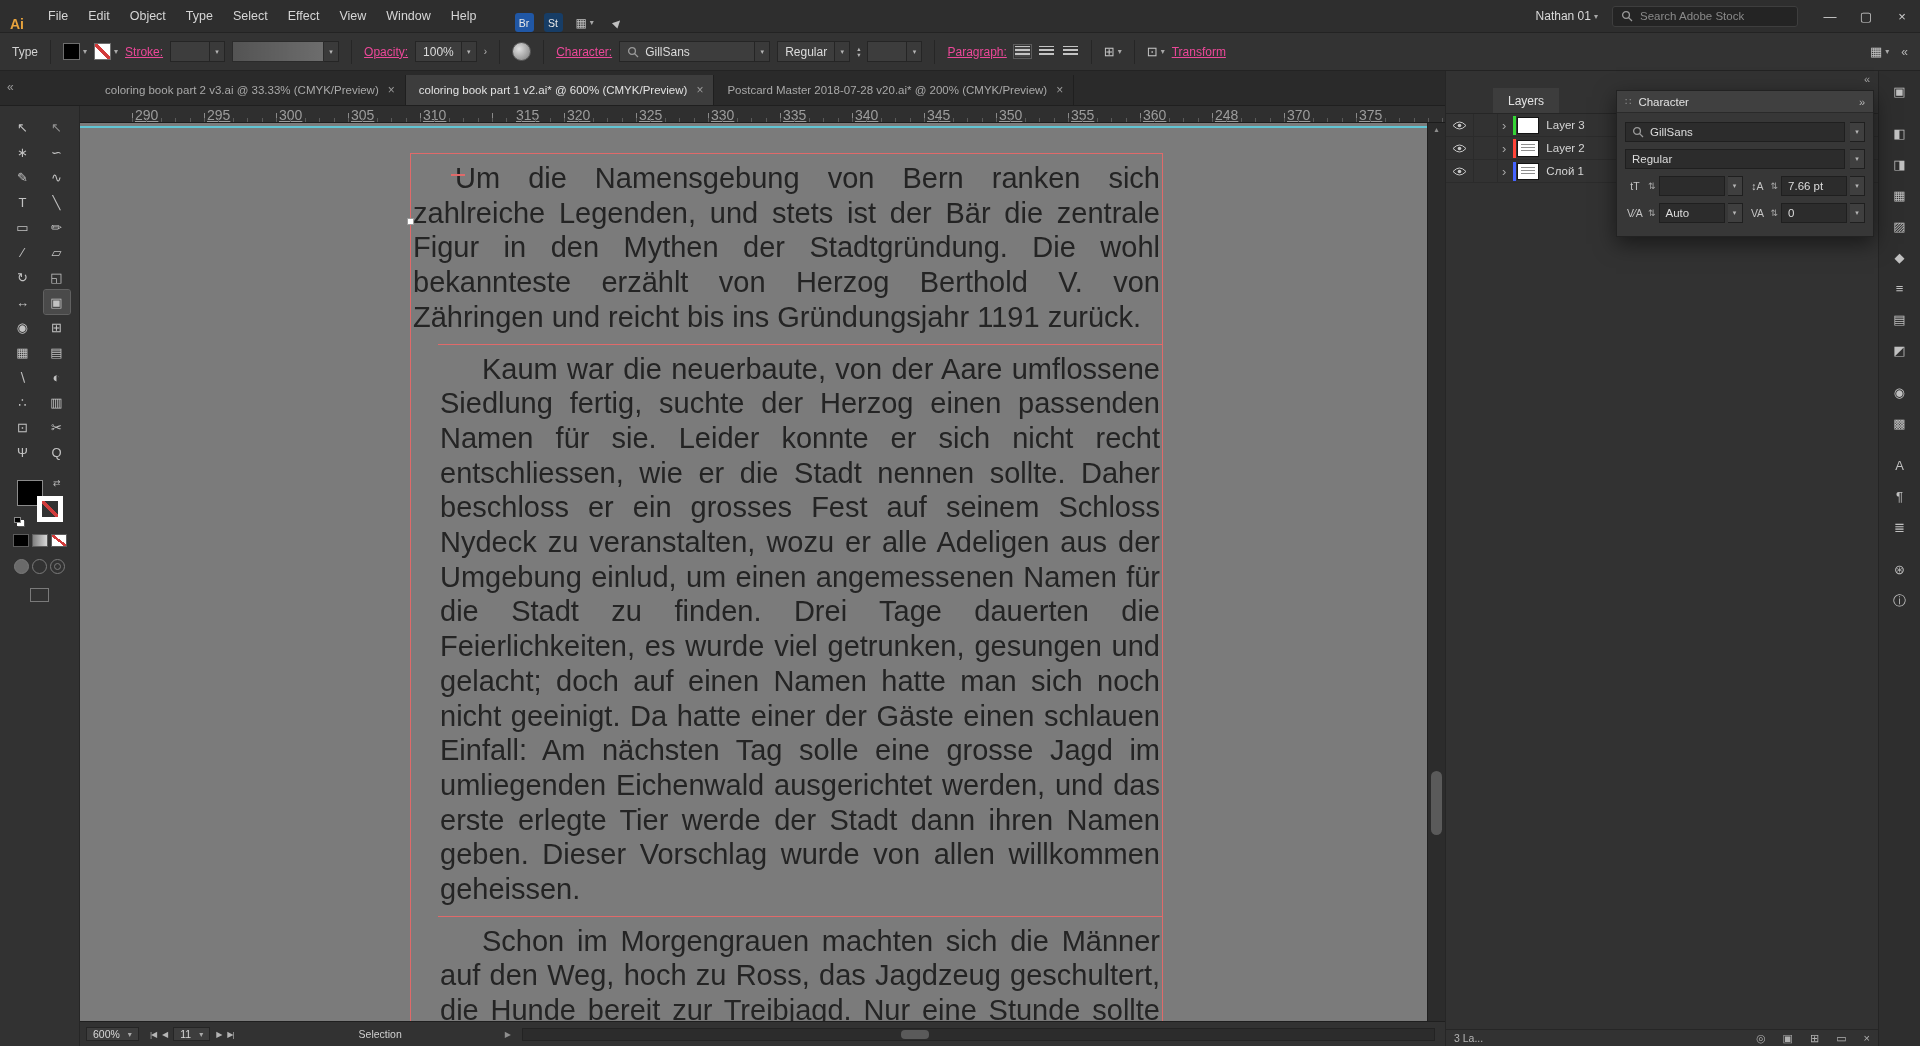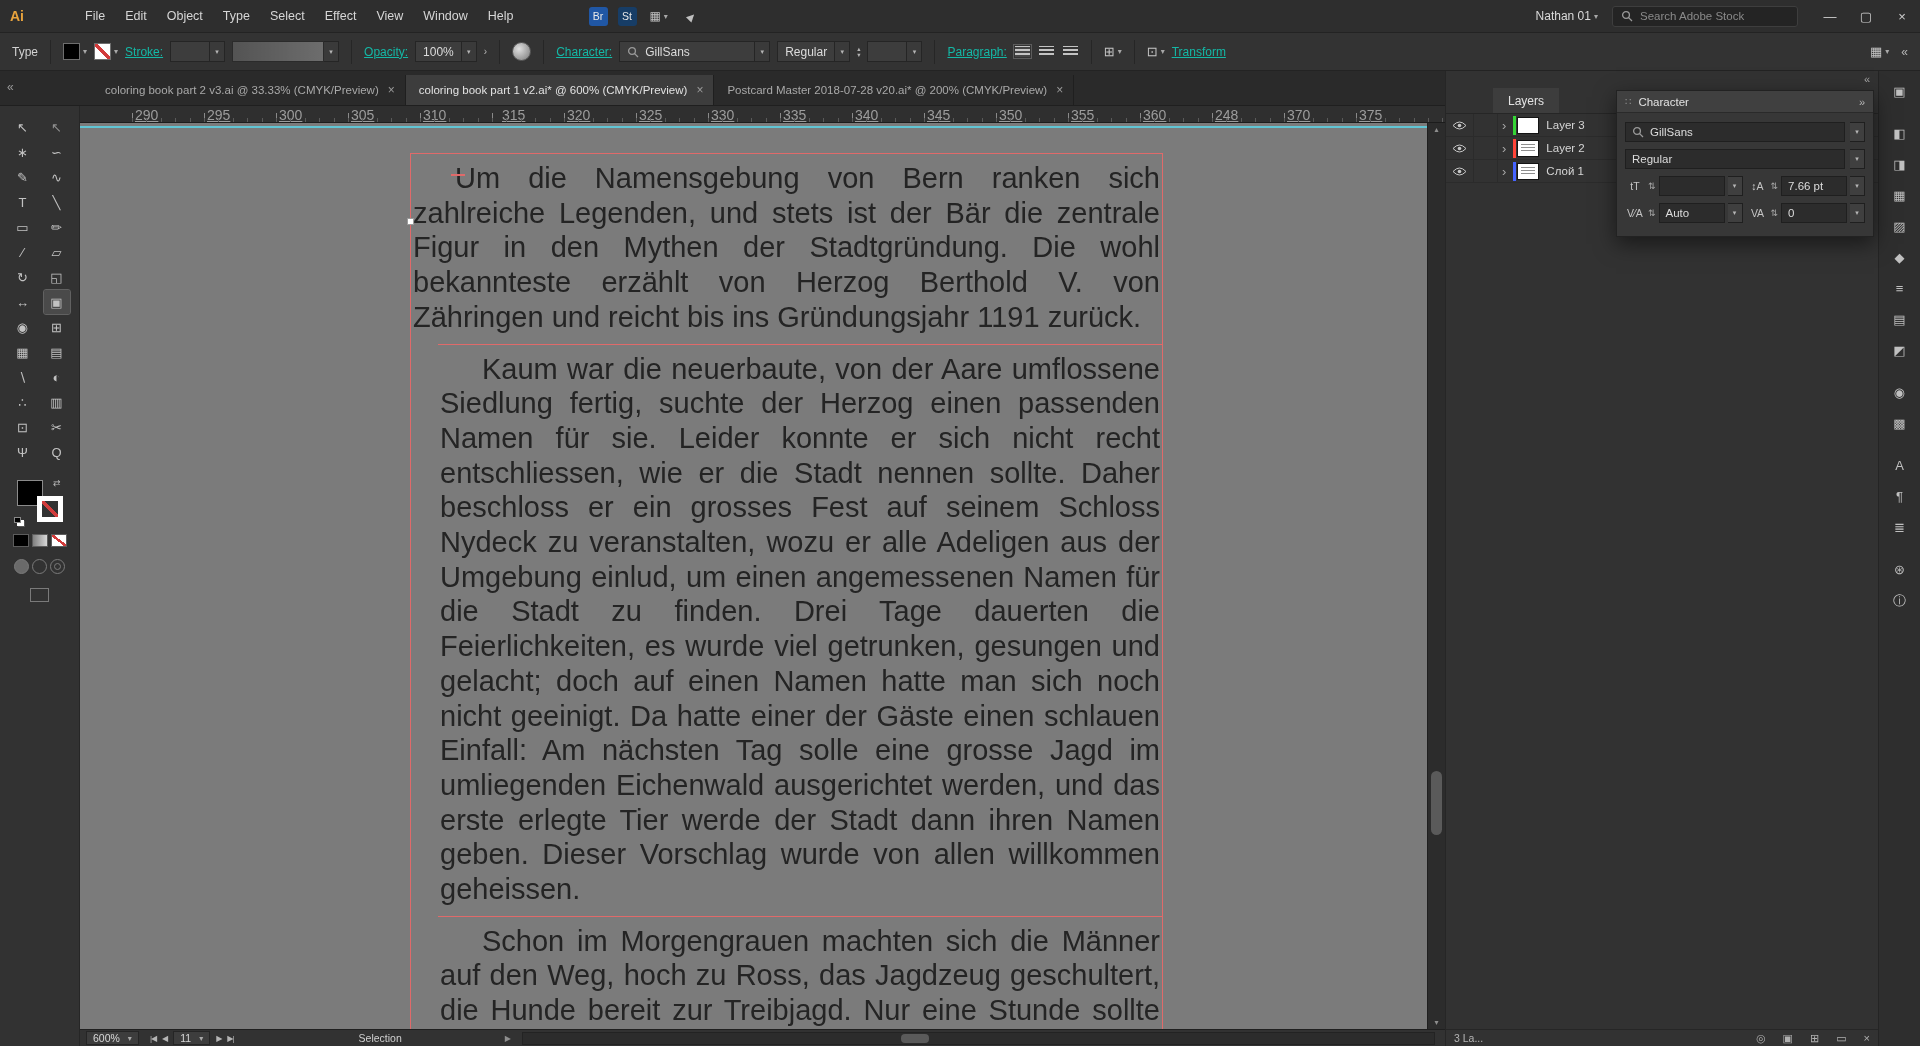--- a/index.html
+++ b/index.html
@@ -6,21 +6,21 @@
   html,body { background:#1e1e1e; }
   .app {
     position: relative; width: 1920px; height: 1046px; overflow: hidden;
     background: #323232; color: #c9c9c9;
     font-family: "Liberation Sans", sans-serif; font-size: 12px;
     --canvas-bg:#7b7b7b; --frame-red:#e06a6a; --guide-cyan:#5fc9d9;
     user-select: none;
   }
   
   .menubar { position:absolute; top:0; left:0; right:0; height:33px; background:#2e2e2e;
-    border-bottom:1px solid #232323; display:flex; align-items:center; padding:0 0 0 10px;gap:37px; }
+    border-bottom:1px solid #232323; display:flex; align-items:flex-end; padding:0 0 0 10px; }
   .ai-logo { color:#e8a33d; font-weight:700; font-size:14px; margin-right:14px; }
   .menus { display:flex; }
   .menu-item { padding:0 10px; line-height:32px; color:#d6d6d6; font-size:12.5px; cursor:default; }
   .mb-apps { display:flex; align-items:center; margin-left:28px; gap:10px; }
   .mb-btn { height:19px; min-width:19px; display:flex; align-items:center; justify-content:center;
     border-radius:3px; font-size:10.5px; color:#e8e8e8; padding:0 3px; }
   .mb-btn.br { background:#2057a5; }
   .mb-btn.st { background:#173d66; }
   .mb-btn.plain { background:transparent; color:#c0c0c0; }
   .glyph { font-size:12px; } .tilt { display:inline-block; transform:rotate(-45deg); font-size:10px; }
@@ -29,21 +29,21 @@
   .user-chip { color:#dadada; display:flex; align-items:center; font-size:12px; }
   .search-box { width:186px; height:21px; background:#242424; border:1px solid #3e3e3e; border-radius:3px;
     display:flex; align-items:center; gap:7px; padding:0 8px; color:#8a8a8a; font-size:11.5px; }
   .win-controls { display:flex; }
   .win-btn { width:36px; height:32px; display:flex; align-items:center; justify-content:center; color:#cfcfcf; font-size:13px; }
   
   .control-bar { position:absolute; top:33px; left:0; right:0; height:38px; background:#333333;
     border-bottom:1px solid #232323; display:flex; align-items:center; padding:0 12px; gap:7px; }
   .cb-sep { width:1px; height:24px; background:#262626; margin:0 5px; }
   .cb-label { color:#d2d2d2; }
-  .cb-link { color:#14b8a6; text-decoration:underline; cursor:default; }
+  .cb-link { color:#ec4899; text-decoration:underline; cursor:default; }
   .swatch-group { display:flex; align-items:center; }
   .swatch { width:17px; height:17px; border:1px solid #6e6e6e; display:inline-block; }
   .swatch.fill { background:#000; }
   .swatch.stroke { background:#fff; position:relative; overflow:hidden; }
   .swatch.stroke::after { content:""; position:absolute; inset:0;
     background:linear-gradient(to top right, transparent 43%, #d23b3b 43%, #d23b3b 57%, transparent 57%); }
   .field-group { display:flex; align-items:center; }
   .cb-field { height:21px; background:#3d3d3d; border:1px solid #252525; display:flex; align-items:center;
     padding:0 7px; color:#dcdcdc; gap:6px; min-width:44px; }
   .cb-field.sm { min-width:40px; }
@@ -113,21 +113,21 @@
   .frame-section + .frame-section { border-top:1px solid var(--frame-red);margin-left:27px; }
   .doc-paragraph { font-size:29px; line-height:34.7px; color:#242424; text-align:justify;
     text-indent:42px; hyphens:auto; font-family:"Liberation Sans", sans-serif; }
   .frame-handle { position:absolute; left:-4px; top:64px; width:7px; height:7px; background:#fff; border:1px solid #9a9a9a; }
   .inport-mark { position:absolute; left:40px; top:20px; width:14px; height:2px; background:var(--frame-red); }
   .vscroll { position:absolute; top:17px; right:0; bottom:17px; width:18px; background:#2c2c2c; border-left:1px solid #1f1f1f; }
   .vscroll .arr { position:absolute; left:0; right:0; text-align:center; font-size:8px; color:#8d8d8d; }
   .arr.up { top:2px; } .arr.down { bottom:2px; }
   .vthumb { position:absolute; left:3px; right:3px; top:648px; height:64px; background:#5a5a5a; border-radius:6px; }
   .statusbar { position:absolute; left:0; right:0; bottom:0; height:17px; background:#323232;
-    border-top:1px solid #1f1f1f; display:flex; align-items:center; gap:7px; padding:4px 6px; font-size:10.5px; }
+    border-top:1px solid #1f1f1f; display:flex; align-items:center; gap:7px; padding:12px 6px; font-size:10.5px; }
   .sb-field { display:flex; align-items:center; gap:5px; background:#3d3d3d; border:1px solid #252525;
     height:14px; padding:0 6px; color:#d8d8d8; }
   .sb-nav { display:flex; align-items:center; gap:6px; margin-left:4px; }
   .nav-btn { color:#b5b5b5; font-size:8px; letter-spacing:-1px; }
   .sb-tool { color:#d0d0d0; margin-left:118px; }
   .sb-chevron { color:#8f8f8f; font-size:8px; margin-left:96px; }
   .hscroll { flex:1; height:13px; background:#2c2c2c; border:1px solid #232323; position:relative; margin:0 4px; }
   .hthumb { position:absolute; top:1px; height:9px; left:378px; width:28px; background:#5a5a5a; border-radius:4px; }
   
   .dock { position:absolute; left:1445px; top:71px; bottom:0; width:433px; background:#323232; border-left:1px solid #262626; }
@@ -365,21 +365,21 @@
         <span class="ruler-num" style="left: 55px;">290</span>
         <span class="ruler-tick" style="left: 124px;"></span>
         <span class="ruler-num" style="left: 127px;">295</span>
         <span class="ruler-tick" style="left: 196px;"></span>
         <span class="ruler-num" style="left: 199px;">300</span>
         <span class="ruler-tick" style="left: 268px;"></span>
         <span class="ruler-num" style="left: 271px;">305</span>
         <span class="ruler-tick" style="left: 340px;"></span>
         <span class="ruler-num" style="left: 343px;">310</span>
         <span class="ruler-tick" style="left: 412px;"></span>
-        <span class="ruler-num" style="left: 422px; text-align: center;">315</span>
+        <span class="ruler-num" style="left: 436px; text-align: center;">315</span>
         <span class="ruler-tick" style="left: 484px;"></span>
         <span class="ruler-num" style="left: 487px;">320</span>
         <span class="ruler-tick" style="left: 556px;"></span>
         <span class="ruler-num" style="left: 559px;">325</span>
         <span class="ruler-tick" style="left: 628px;"></span>
         <span class="ruler-num" style="left: 631px;">330</span>
         <span class="ruler-tick" style="left: 700px;"></span>
         <span class="ruler-num" style="left: 703px;">335</span>
         <span class="ruler-tick" style="left: 772px;"></span>
         <span class="ruler-num" style="left: 775px;">340</span>

